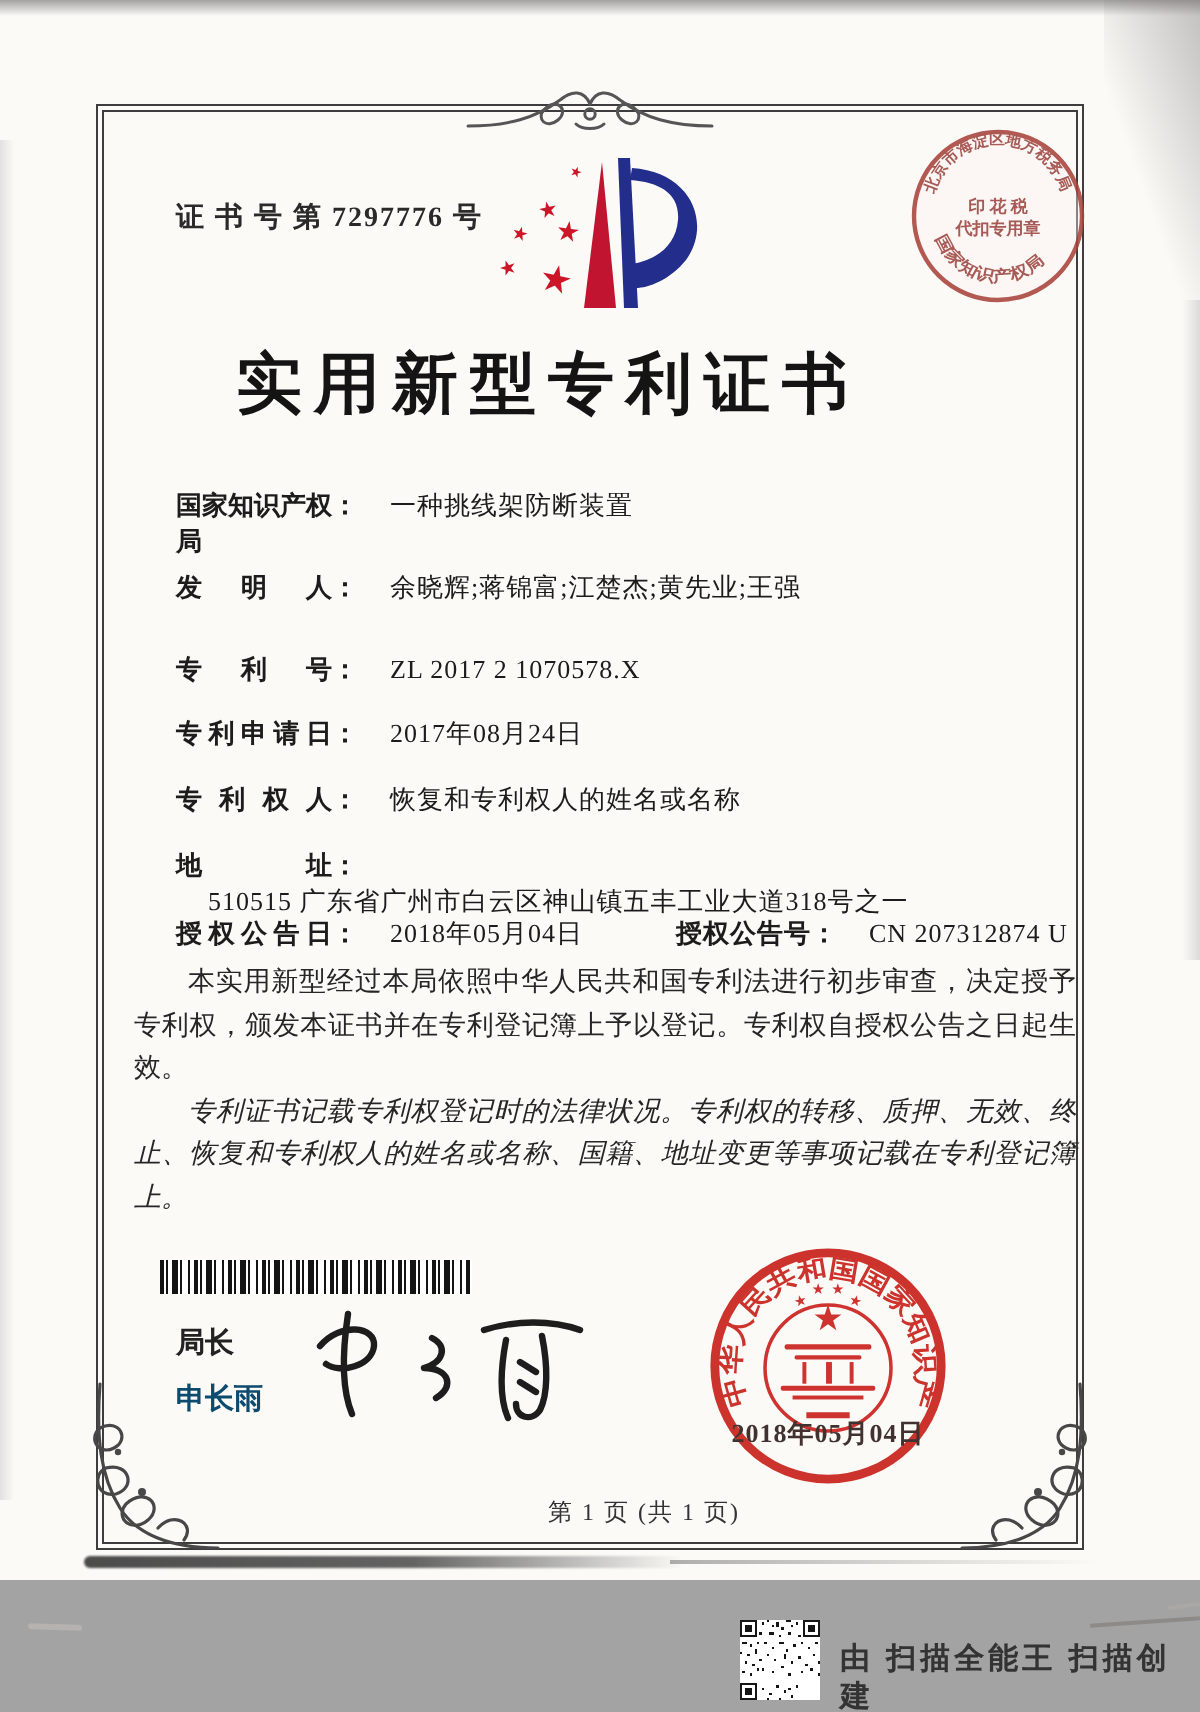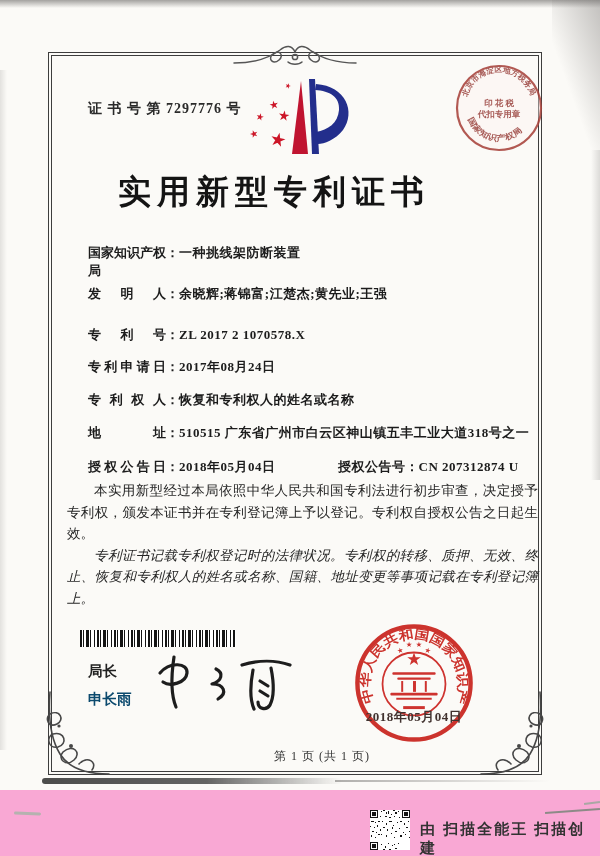--- a/index.html
+++ b/index.html
@@ -29,22 +29,22 @@
   .cert-no{position:absolute;left:88px;top:86px;font-size:14px;font-weight:bold;
     letter-spacing:1px;color:#2a2a2a;margin-top:14px;}
   .logo{position:absolute;left:244px;top:76px;}
   .title{position:absolute;left:48px;top:170px;width:452px;text-align:center;
     font-size:33px;font-weight:bold;letter-spacing:6px;color:#141414;}
 
   .field{position:absolute;left:88px;width:452px;font-size:13px;color:#1c1c1c;}
   .flabel{display:inline-block;width:78px;font-weight:bold;vertical-align:top;
     text-align:justify;text-align-last:justify;}
   .colon{font-weight:bold;vertical-align:top;}
-  .fvalue{display:inline-block;max-width:354px;font-weight:700;vertical-align:top;
-    letter-spacing:.5px;line-height:17px;}
+  .fvalue{display:inline-block;max-width:354px;font-weight:400;vertical-align:top;
+    letter-spacing:.5px;line-height:17px;margin-left:16px;}
   .grant{position:absolute;left:250px;top:0;white-space:nowrap;}
   .grant .glabel{font-weight:bold;letter-spacing:.5px;}
 
   .paras{position:absolute;left:67px;top:480px;width:471px;font-size:13.5px;
     line-height:21.5px;color:#262626;text-align:justify;}
   .paras p{margin:0;text-indent:2em;font-weight:500;}
   .paras p.slant{font-style:italic;}
 
   .barcode{position:absolute;left:80px;top:630px;width:156px;height:17px;
     background:repeating-linear-gradient(90deg,
@@ -65,21 +65,21 @@
     font-size:12px;color:#333;letter-spacing:1px;}
 
   .tax-stamp{position:absolute;left:454px;top:63px;opacity:.88;}
 
   .paper-edge{position:absolute;left:42px;top:778px;width:300px;height:6px;border-radius:3px;
     background:linear-gradient(90deg,#2e2e2e,#4a4a4a 55%,rgba(90,90,90,0));
     filter:blur(.6px);opacity:.85;}
   .paper-edge2{position:absolute;left:335px;top:780px;width:215px;height:2px;
     background:linear-gradient(90deg,rgba(100,98,96,.5),rgba(100,98,96,0));}
 
-  .footer{position:absolute;left:0;top:790px;width:600px;height:66px;background:#f9a8d4;}
+  .footer{position:absolute;left:0;top:790px;width:600px;height:66px;background:#a3a3a3;}
   .dash-left{position:absolute;left:14px;top:22px;width:27px;height:3px;border-radius:2px;
     background:#b5b2af;transform:rotate(2deg);}
   .diag-right{position:absolute;left:545px;top:20px;width:55px;height:0;
     border-top:2px solid #8d8a87;transform:rotate(-4deg);}
   .diag-right2{position:absolute;left:584px;top:12px;width:16px;height:0;
     border-top:2px solid #aaa7a4;transform:rotate(-8deg);}
   .qr{position:absolute;left:370px;top:20px;}
   .scan-note{position:absolute;left:420px;top:30px;font-family:"Liberation Sans","DejaVu Sans",sans-serif;
     font-size:15px;font-weight:600;letter-spacing:2px;color:#333;}
 </style>

